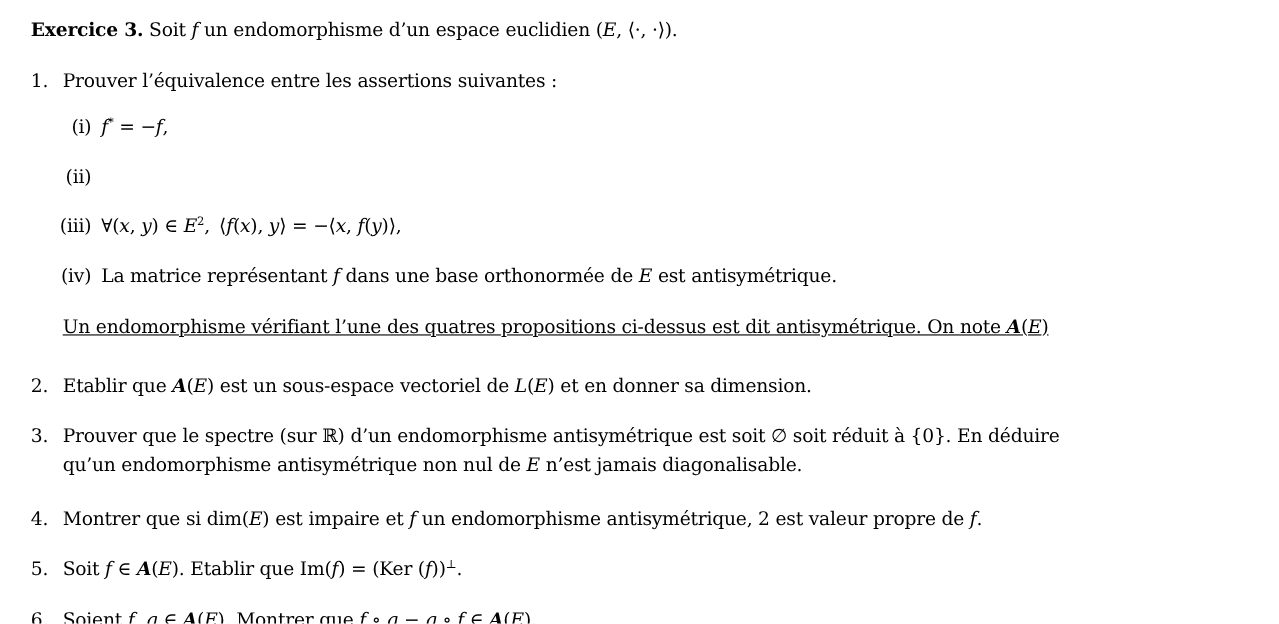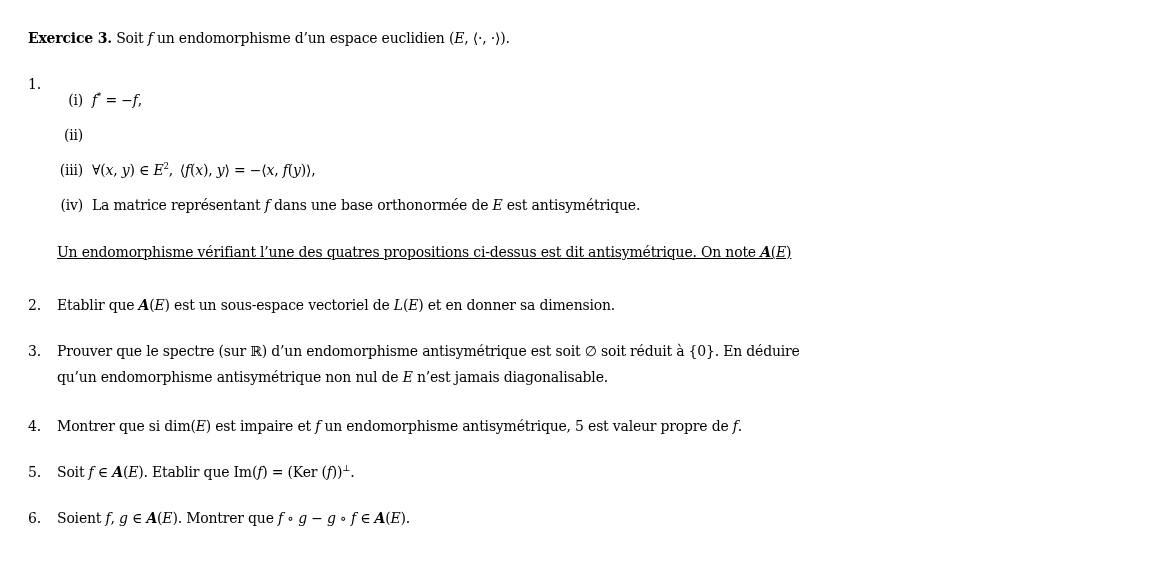--- a/index.html
+++ b/index.html
@@ -1,54 +1,55 @@
 <!DOCTYPE html>
 <html><head>
 <meta charset="utf-8">
 <style>
   html, body { margin: 0; padding: 0; background: #ffffff; }
   .page {
     position: relative;
     width: 1154px; height: 567px;
     box-sizing: border-box;
-    padding: 25px 10px 0 28px;
+    padding: 15px 10px 0 28px;
     overflow: hidden;
     background: #ffffff;
     color: #000000;
     font-family: "DejaVu Serif", "DejaVu Sans", "Liberation Serif", serif;
-    font-size: 14px;
+    font-size: 17px;
     letter-spacing: -0.2px;
     line-height: 26px;
   }
   .line { white-space: nowrap; }
   .item { display: flex; margin-top: 20px; }
   .item-2 { margin-top: 27px; }
   .item-4 { margin-top: 23px; }
   .num { flex: none; width: 29px; }
   .content { flex: 1; min-width: 0; }
   .sublist { margin-top: 16px; }
-  .subitem { display: flex; margin-top: 9px; }
+  .subitem { display: flex; margin-top: 19px; }
   .subitem:first-child { margin-top: 0; }
   .subnum { flex: none; width: 40px; margin-left: -14px; margin-right: 9px; text-align: right; }
   .note { margin-top: 21px; text-decoration: underline; }
   .run-b { font-weight: bold; }
   .run-i { font-style: italic; }
   .run-sup { font-size: 62%; vertical-align: super; line-height: 0; }
   .run-cal { font-style: italic; font-weight: 600; font-family: "DejaVu Serif", serif; }
 </style>
 </head>
 <body>
 
 <div class="page" style="background: rgb(255, 255, 255); color: rgb(0, 0, 0);">
 
   <div class="line"><span class="run-b">Exercice 3.</span><span> Soit </span><span class="run-i">f</span><span> un endomorphisme d’un espace euclidien (</span><span class="run-i">E</span><span>, ⟨·, ·⟩).</span></div>
 
   <div class="item item-1">
     <div class="num">1.</div>
     <div class="content">
+      <div class="line"><span>Prouver l’équivalence entre les assertions suivantes :</span></div>
       <div class="sublist">
         <div class="subitem">
           <div class="subnum">(i)</div>
           <div class="line"><span class="run-i">f</span><span class="run-sup">*</span><span> = −</span><span class="run-i">f</span><span>,</span></div>
         </div>
         <div class="subitem">
           <div class="subnum">(ii)</div>
         </div>
         <div class="subitem">
           <div class="subnum">(iii)</div>
@@ -76,21 +77,21 @@
     <div class="num">3.</div>
     <div class="content">
       <div class="line"><span>Prouver que le spectre (sur ℝ) d’un endomorphisme antisymétrique est soit ∅ soit réduit à {0}.  En déduire</span></div>
       <div class="line"><span>qu’un endomorphisme antisymétrique non nul de </span><span class="run-i">E</span><span> n’est jamais diagonalisable.</span></div>
     </div>
   </div>
 
   <div class="item item-4">
     <div class="num">4.</div>
     <div class="content">
-      <div class="line"><span>Montrer que si dim(</span><span class="run-i">E</span><span>) est impaire et </span><span class="run-i">f</span><span> un endomorphisme antisymétrique, 5 est valeur propre de </span><span class="run-i">f</span><span>.</span></div>
+      <div class="line"><span>Montrer que si dim(</span><span class="run-i">E</span><span>) est impaire et </span><span class="run-i">f</span><span> un endomorphisme antisymétrique, 2 est valeur propre de </span><span class="run-i">f</span><span>.</span></div>
     </div>
   </div>
 
   <div class="item item-5">
     <div class="num">5.</div>
     <div class="content">
       <div class="line"><span>Soit </span><span class="run-i">f</span><span> ∈ </span><span class="run-cal">A</span><span>(</span><span class="run-i">E</span><span>).  Etablir que Im(</span><span class="run-i">f</span><span>) = (Ker (</span><span class="run-i">f</span><span>))</span><span class="run-sup">⊥</span><span>.</span></div>
     </div>
   </div>
 

